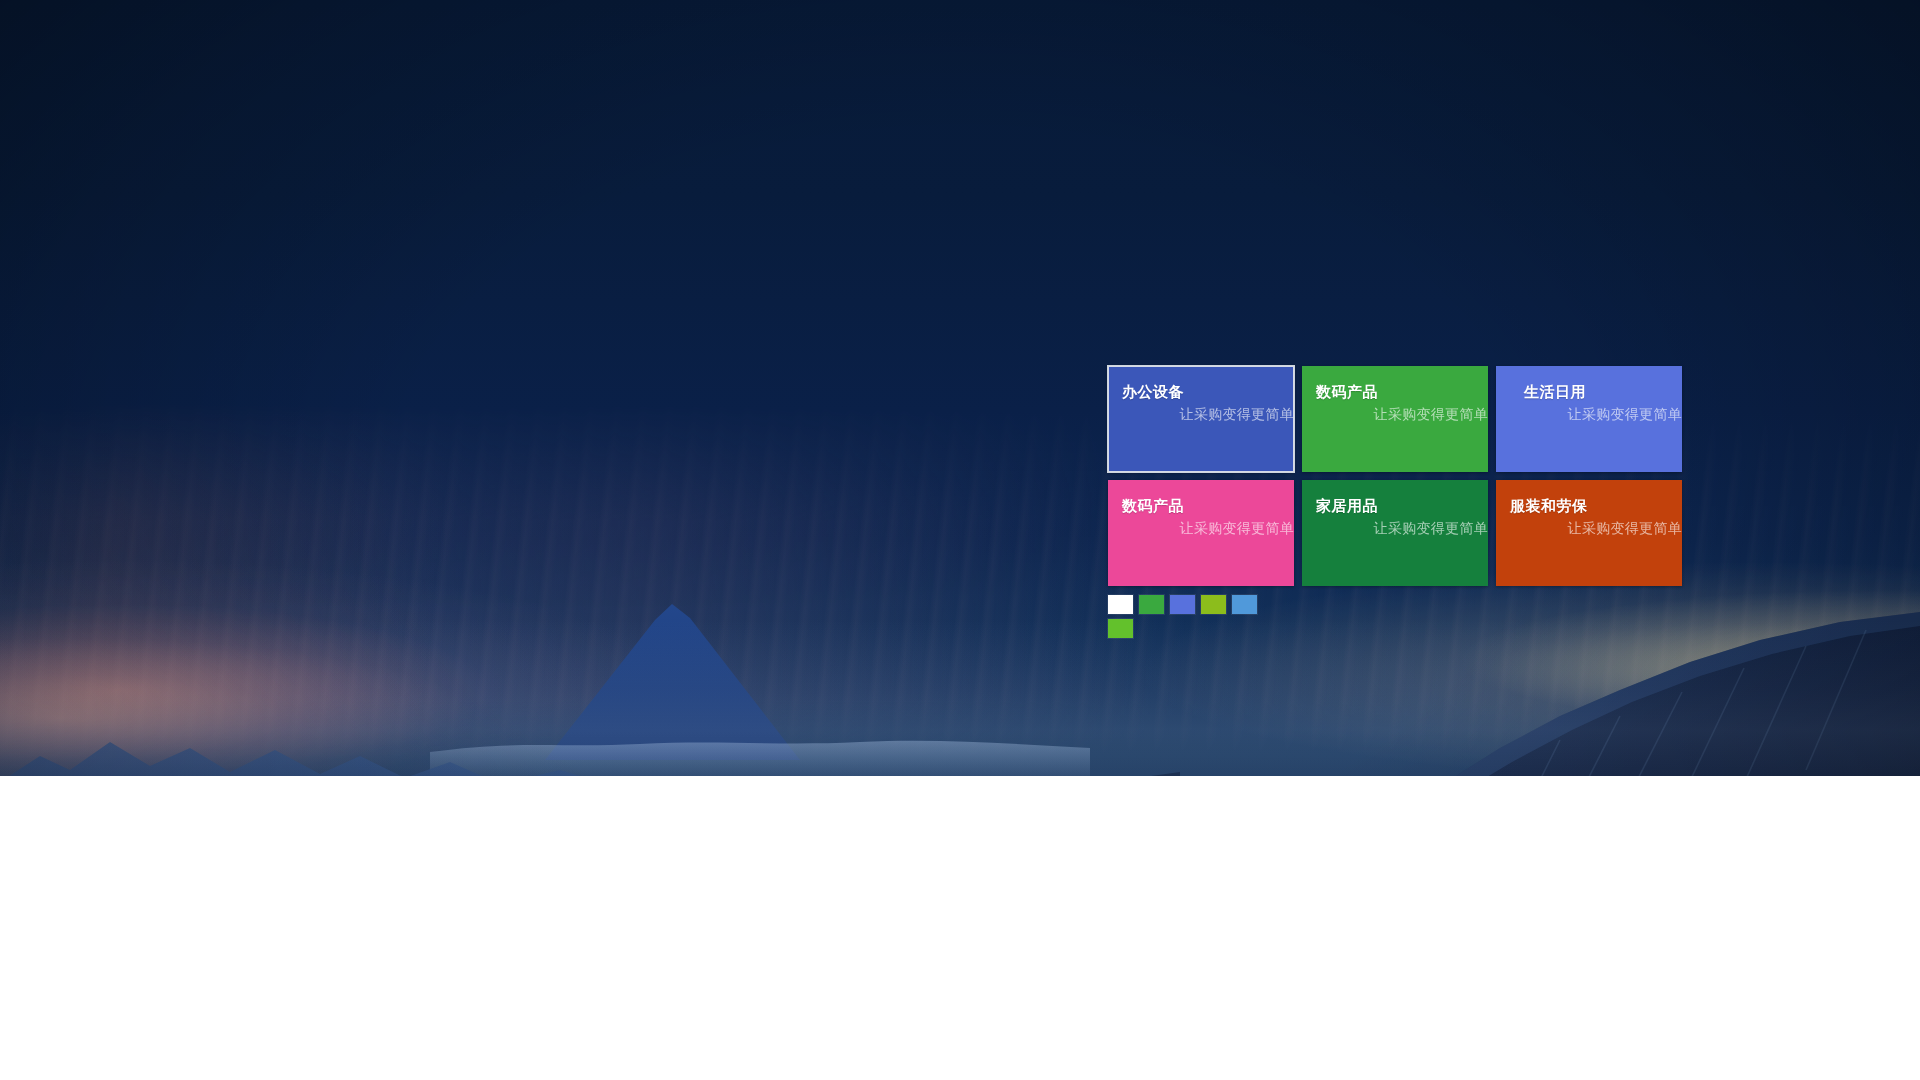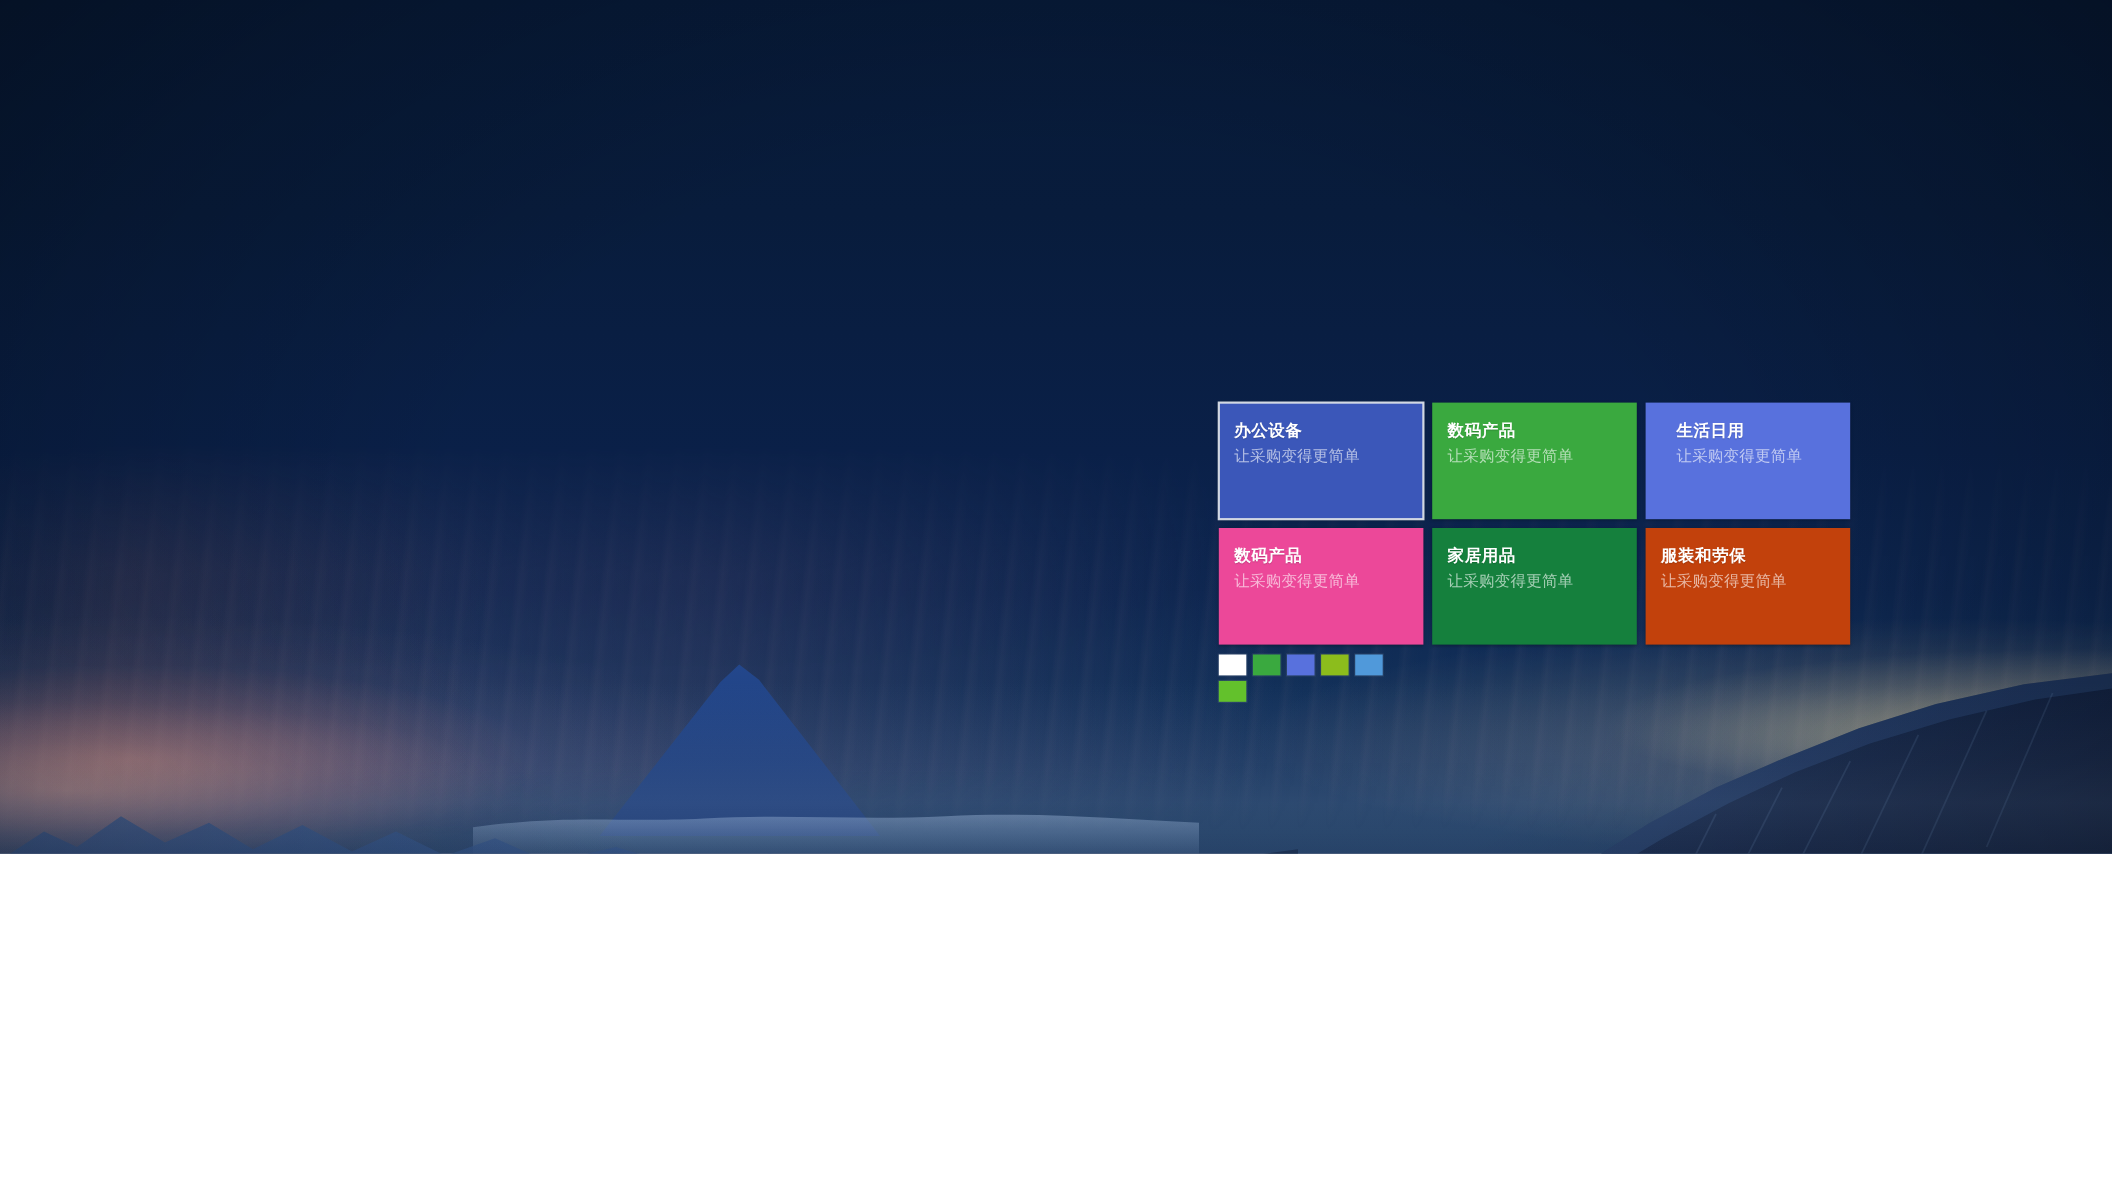--- a/index.html
+++ b/index.html
@@ -120,20 +120,21 @@
     text-shadow: 0 1px 1px rgba(0,0,0,.18);
   }
   .tile-sub {
     display: block;
     margin-top: 2px;
     font-size: 14px;
     font-weight: normal;
     color: rgba(255,255,255,.62);
     line-height: 20px;
     letter-spacing: .3px;
+    text-align: right;
   }
 
   
   #swatch-palette {
     position: absolute;
     left: 1108px;
     top: 595px;
     width: 160px;
     display: flex;
     flex-wrap: wrap;

